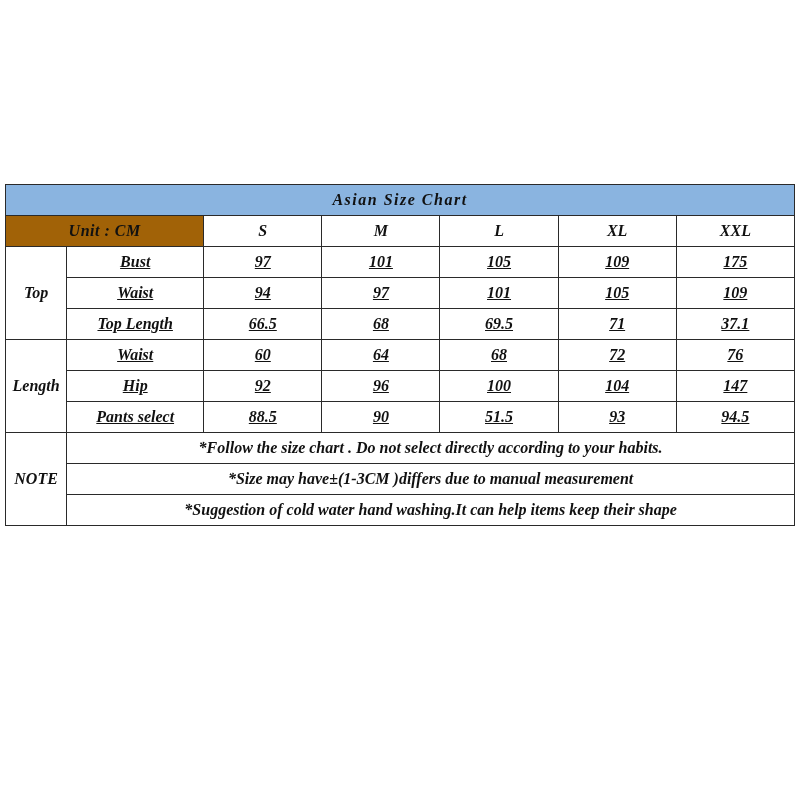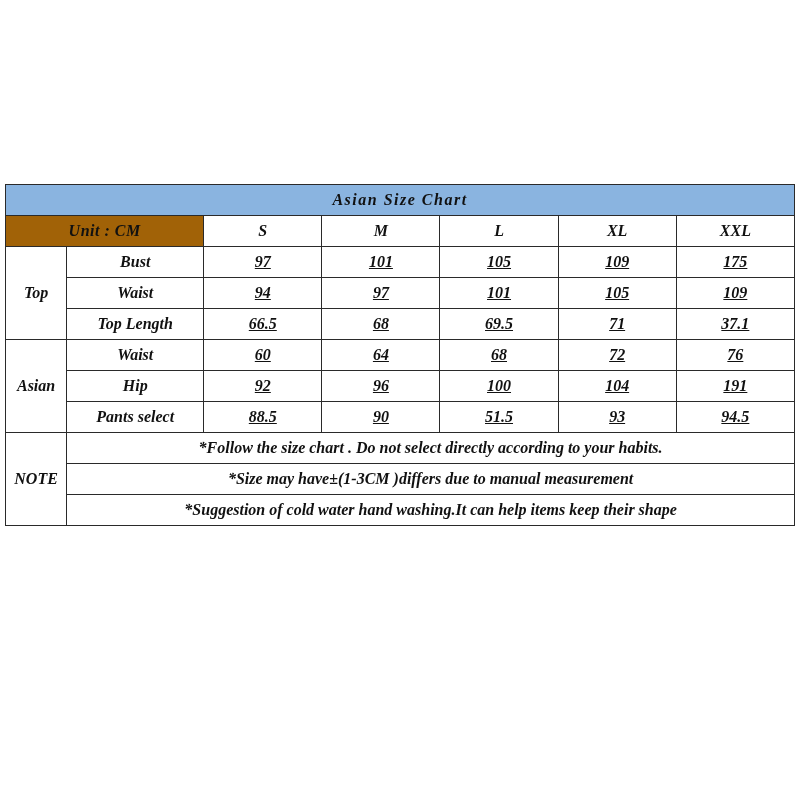--- a/index.html
+++ b/index.html
@@ -60,20 +60,21 @@
   }
   .size-head {
     background: #ffffff;
     font-size: 16px;
   }
   .group-cell {
     font-size: 17px;
   }
   .metric-cell {
     font-size: 15px;
+    text-decoration: underline;
   }
   .value-cell {
     font-size: 15px;
     text-decoration: underline;
   }
   .note-label {
     font-size: 16px;
     font-style: italic;
     font-weight: bold;
   }
@@ -139,35 +140,35 @@
         <tr>
           <td class="metric-cell">Top Length</td>
           <td class="value-cell">66.5</td>
           <td class="value-cell">68</td>
           <td class="value-cell">69.5</td>
           <td class="value-cell">71</td>
           <td class="value-cell">37.1</td>
         </tr>
 
         <tr>
-          <td class="group-cell" rowspan="3">Asian</td>
+          <td class="group-cell" rowspan="3">Length</td>
           <td class="metric-cell">Waist</td>
           <td class="value-cell">60</td>
           <td class="value-cell">64</td>
           <td class="value-cell">68</td>
           <td class="value-cell">72</td>
           <td class="value-cell">76</td>
         </tr>
         <tr>
           <td class="metric-cell">Hip</td>
           <td class="value-cell">92</td>
           <td class="value-cell">96</td>
           <td class="value-cell">100</td>
           <td class="value-cell">104</td>
-          <td class="value-cell">191</td>
+          <td class="value-cell">147</td>
         </tr>
         <tr>
           <td class="metric-cell">Pants select</td>
           <td class="value-cell">88.5</td>
           <td class="value-cell">90</td>
           <td class="value-cell">51.5</td>
           <td class="value-cell">93</td>
           <td class="value-cell">94.5</td>
         </tr>
 

